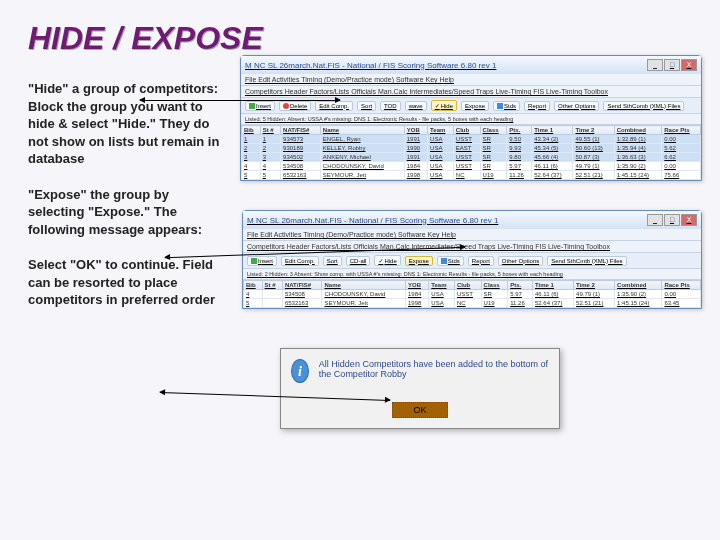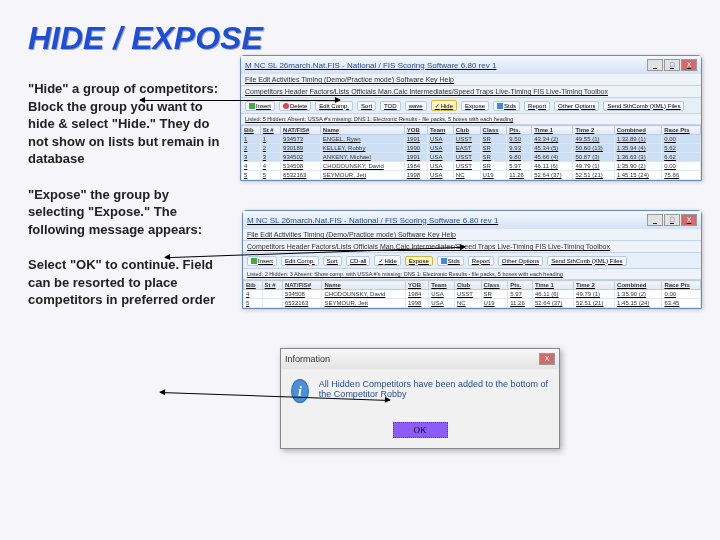--- a/index.html
+++ b/index.html
@@ -13,21 +13,21 @@
   }
   .slide {
     width: 100%;
     height: 100%;
     padding: 20px 28px;
     position: relative;
   }
   h1 {
     font-size: 32px;
     font-weight: bold;
-    color: #1d4ed8;
+    color: #701a75;
     text-shadow: 1px 1px 0 #aaa;
     font-style: italic;
     margin-bottom: 33px;
   }
   .left-col {
     position: absolute;
     left: 28px;
     top: 80px;
     width: 200px;
     font-size: 13px;
@@ -148,24 +148,23 @@
     border: 1px solid #2a6fb8;
     font-style: italic;
     font-family: Georgia, serif;
   }
   .dialog-footer {
     text-align: center;
     padding: 6px 0 10px 0;
   }
   .ok-btn {
     border: 1px dotted #555;
-    background: #8b5cf6;
+    background: #a16207;
     padding: 2px 20px;
     font-size: 9px;
-    font-family: Liberation Serif, serif;
   }
   .arrow {
     position: absolute;
     height: 1px;
     background: #000;
   }
   .arrow::before, .arrow::after {
     content: '';
     position: absolute;
     width: 0; height: 0;
@@ -435,26 +434,20 @@
             <td>52.64 (37)</td>
             <td>52.51 (21)</td>
             <td>1:45.15 (24)</td>
             <td>63.45</td>
           </tr>
         </tbody>
     </table>
   </div>
 
   <div class="dialog">
-    <div class="titlebar">
-      <span>Information</span>
-      <span class="win-btns">
-          <span class="win-btn win-close">X</span>
-        </span>
-    </div>
     <div class="dialog-body">
       <div class="info-icon">i</div>
       <div>All Hidden Competitors have been added to the bottom of the Competitor Robby</div>
     </div>
     <div class="dialog-footer">
       <button class="ok-btn">OK</button>
     </div>
   </div>
 
   <div id="arr1" class="arrow"></div>

